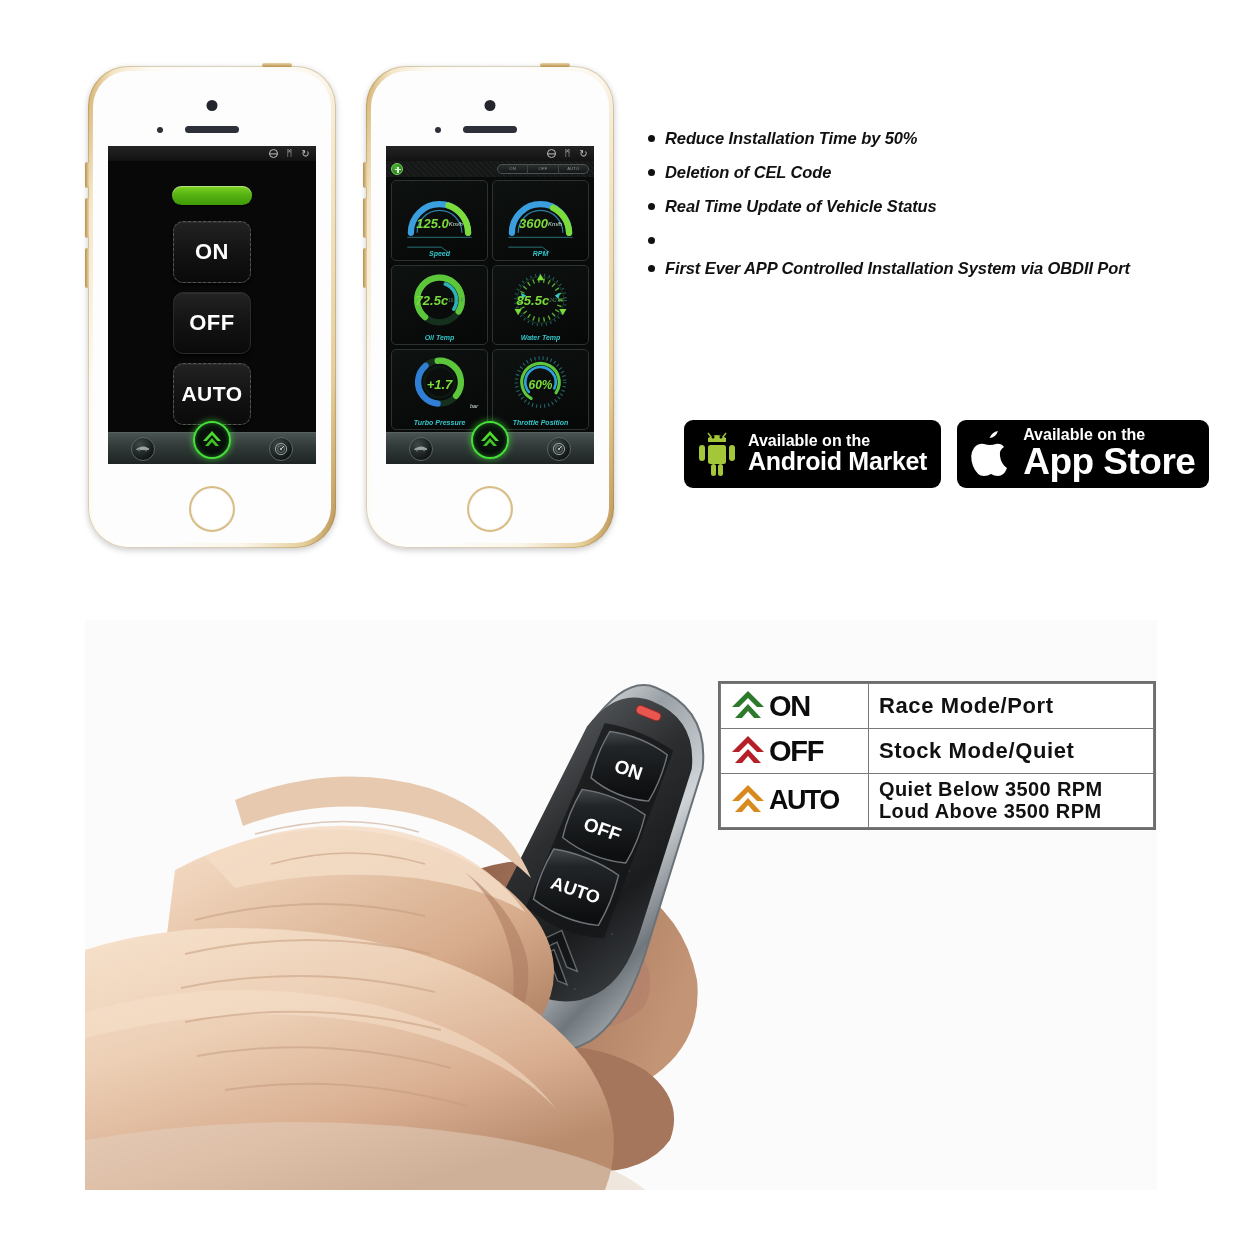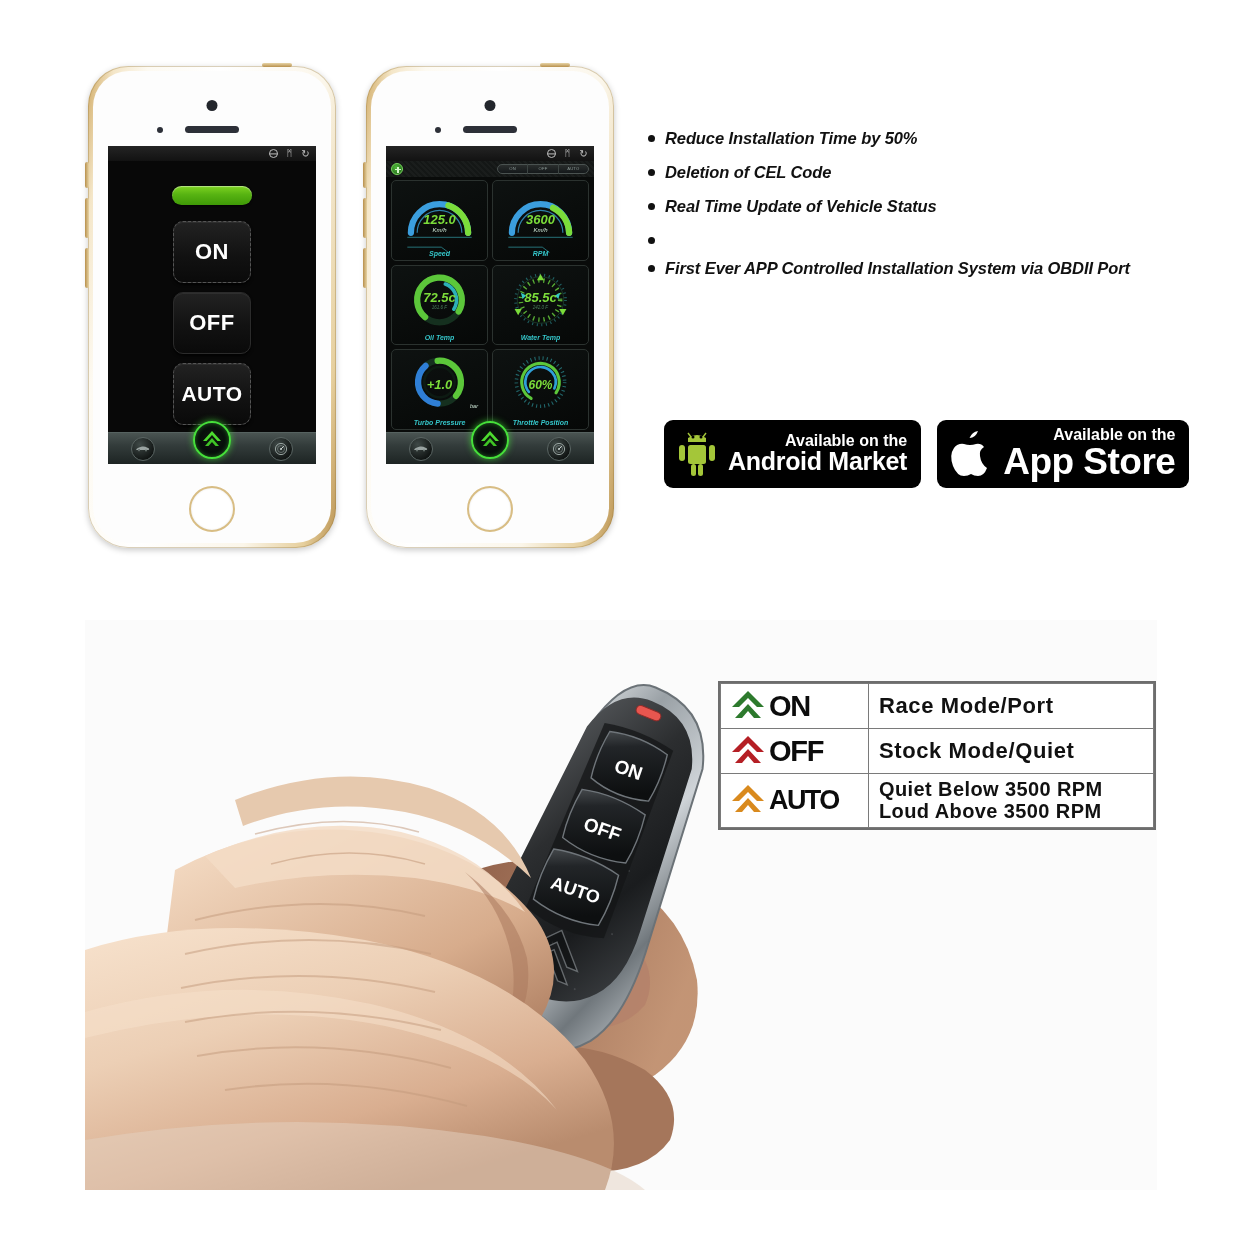--- a/index.html
+++ b/index.html
@@ -181,36 +181,36 @@
   }
   .g-val { color:#7bdc3a; font-size:13px; font-weight:700; font-style:italic; line-height:1; }
   .g-val.small { font-size:12px; }
   .g-unit { color:#cfe8d8; font-size:6px; font-style:italic; margin-top:1px; }
   .g-unit2 { color:#4a7f5d; font-size:4.5px; font-style:italic; margin-top:1px; }
   .g-label {
     position:absolute; bottom:3px; width:100%; text-align:center;
     color:#35c6ca; font-size:7px; font-style:italic; font-weight:600;
   }
   .g-svg { position:absolute; left:0; top:0; width:100%; height:100%; }
-  .g-textwrap { position:relative; z-index:2; display:flex; flex-direction:column; align-items:center; margin-top:-4px;}
+  .g-textwrap { position:relative; z-index:2; display:flex; flex-direction:row; align-items:center; margin-top:-4px;}
 
   
   #features { position:absolute; left:648px; top:128px; width:520px; }
   .feat-row { display:flex; align-items:flex-start; margin-bottom:13.5px; }
   .feat-bullet {
     width:7px; height:7px; border-radius:50%; background:#111;
     margin-top:7px; margin-right:10px; flex:0 0 7px;
   }
   .feat-text {
     font-size:16.5px; font-weight:700; font-style:italic; color:#111;
     line-height:1.25; letter-spacing:-0.1px;
   }
 
   
-  #badges { position:absolute; left:664px; top:420px; display:flex; gap:16px;text-align:right; }
+  #badges { position:absolute; left:684px; top:420px; display:flex; gap:16px; }
   .badge {
     background:#000; border-radius:9px;
     display:flex; align-items:center; padding:7px 14px 7px 11px; gap:9px;
   }
   .badge-txt { display:flex; flex-direction:column; line-height:1.02; }
   .badge-small { color:#fff; font-size:16px; font-weight:600; }
   .badge-big { color:#fff; font-size:25px; font-weight:700; letter-spacing:-0.3px; }
   .badge-big.appstore { font-size:37px; font-weight:700; letter-spacing:-0.5px; }
   .badge-icon { flex:0 0 auto; display:flex; align-items:center; justify-content:center; }
 
@@ -406,21 +406,21 @@
           </div>
 
           <div class="g-cell">
             <svg class="g-svg" viewBox="0 0 100 88">
               <circle cx="50" cy="36" r="24" fill="none" stroke="#15301f" stroke-width="7"></circle>
               <circle cx="50" cy="36" r="24" fill="none" stroke="#5cc73a" stroke-width="7" stroke-dasharray="56 95" transform="rotate(-95 50 36)" stroke-linecap="round"></circle>
               <circle cx="50" cy="36" r="24" fill="none" stroke="#2f7fd6" stroke-width="7" stroke-dasharray="56 95" transform="rotate(95 50 36)" stroke-linecap="round"></circle>
               <circle cx="50" cy="36" r="17" fill="none" stroke="#0d1a12" stroke-width="3"></circle>
             </svg>
             <div class="g-textwrap" style="margin-top:-10px">
-              <div class="g-val">+1.0</div>
+              <div class="g-val">+1.7</div>
             </div>
             <div style="position:absolute; right:9px; top:53px; color:#cfe8d8; font-size:5.5px; font-style:italic;">bar</div>
             <div class="g-label">Turbo Pressure</div>
           </div>
 
           <div class="g-cell">
             <svg class="g-svg" viewBox="0 0 100 88">
               <circle cx="50" cy="36" r="27" fill="none" stroke="#2b8f96" stroke-width="4" stroke-dasharray="1.2 3.4" opacity="0.7"></circle>
               <circle cx="50" cy="36" r="21" fill="none" stroke="#5cc73a" stroke-width="3.5" stroke-dasharray="100 32" transform="rotate(120 50 36)" stroke-linecap="round"></circle>
               <circle cx="50" cy="36" r="17" fill="none" stroke="#2fa0d8" stroke-width="3" stroke-dasharray="72 35" transform="rotate(140 50 36)" stroke-linecap="round"></circle>

